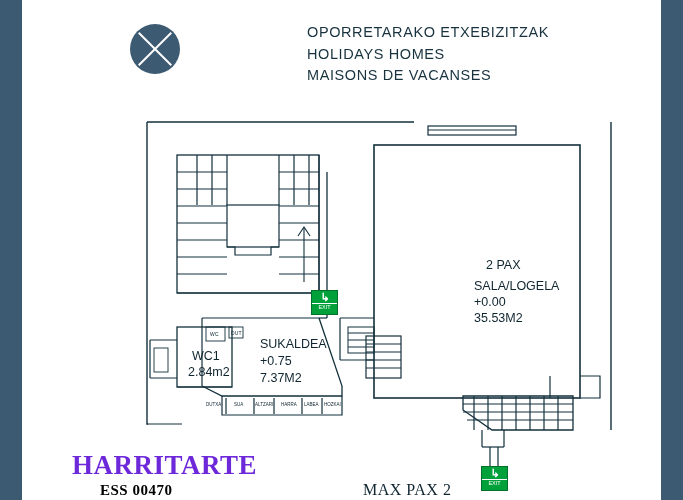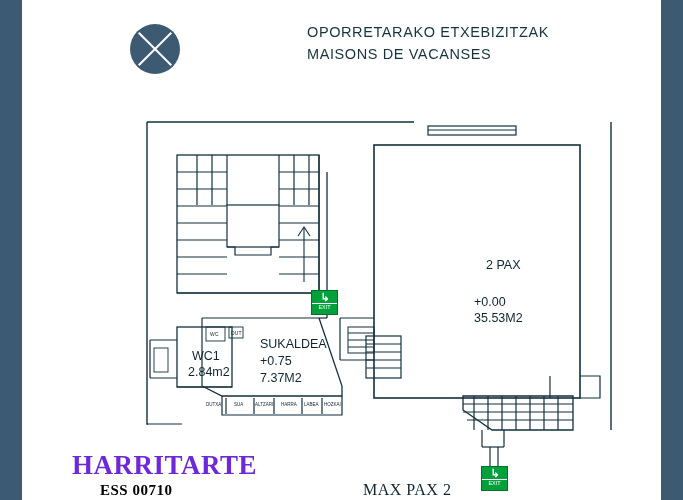--- a/index.html
+++ b/index.html
@@ -159,20 +159,21 @@
 
   <div class="sheet">
 
     <div class="logo-circle">
       <div class="bar b1"></div>
       <div class="bar b2"></div>
     </div>
 
     <div class="title-block">
       <div>OPORRETARAKO ETXEBIZITZAK</div>
+      <div>HOLIDAYS HOMES</div>
       <div>MAISONS DE VACANSES</div>
     </div>
 
     <div class="plan">
       <svg width="639" height="500" viewBox="0 0 639 500" xmlns="http://www.w3.org/2000/svg">
         <g fill="none" stroke="#13303c" stroke-width="1.2">
 
           <path d="M125,122 L125,424 L126,424" stroke-width="1.4"></path>
           <path d="M125,122 L392,122" stroke-width="1.4"></path>
           <path d="M589,122 L589,430" stroke-width="1.4"></path>
@@ -235,20 +236,21 @@
 
           <path d="M558,376 L578,376 L578,398 L558,398"></path>
           <path d="M528,398 L528,376"></path>
 
           <path d="M125,424 L160,424"></path>
         </g>
       </svg>
     </div>
 
     <div class="lbl big" style="left:464px; top:257px;">2 PAX</div>
+    <div class="lbl big" style="left:452px; top:278px;">SALA/LOGELA</div>
     <div class="lbl big" style="left:452px; top:294px;">+0.00</div>
     <div class="lbl big" style="left:452px; top:310px;">35.53M2</div>
 
     <div class="lbl big" style="left:170px; top:348px;">WC1</div>
     <div class="lbl big" style="left:166px; top:364px;">2.84m2</div>
 
     <div class="lbl big" style="left:238px; top:336px;">SUKALDEA</div>
     <div class="lbl big" style="left:238px; top:353px;text-align:center;">+0.75</div>
     <div class="lbl big" style="left:238px; top:370px;">7.37M2</div>
 
@@ -266,17 +268,17 @@
       <div class="pictogram">↳</div>
       <div class="exit-word">EXIT</div>
     </div>
 
     <div class="exit-sign" style="left:459px; top:466px; width:27px; height:25px;">
       <div class="pictogram">↳</div>
       <div class="exit-word">EXIT</div>
     </div>
 
     <div class="brand">HARRITARTE</div>
-    <div class="brand-sub">ESS 00710</div>
+    <div class="brand-sub">ESS 00470</div>
     <div class="maxpax">MAX PAX 2</div>
 
   </div>
 </div>
 
 </body></html>

